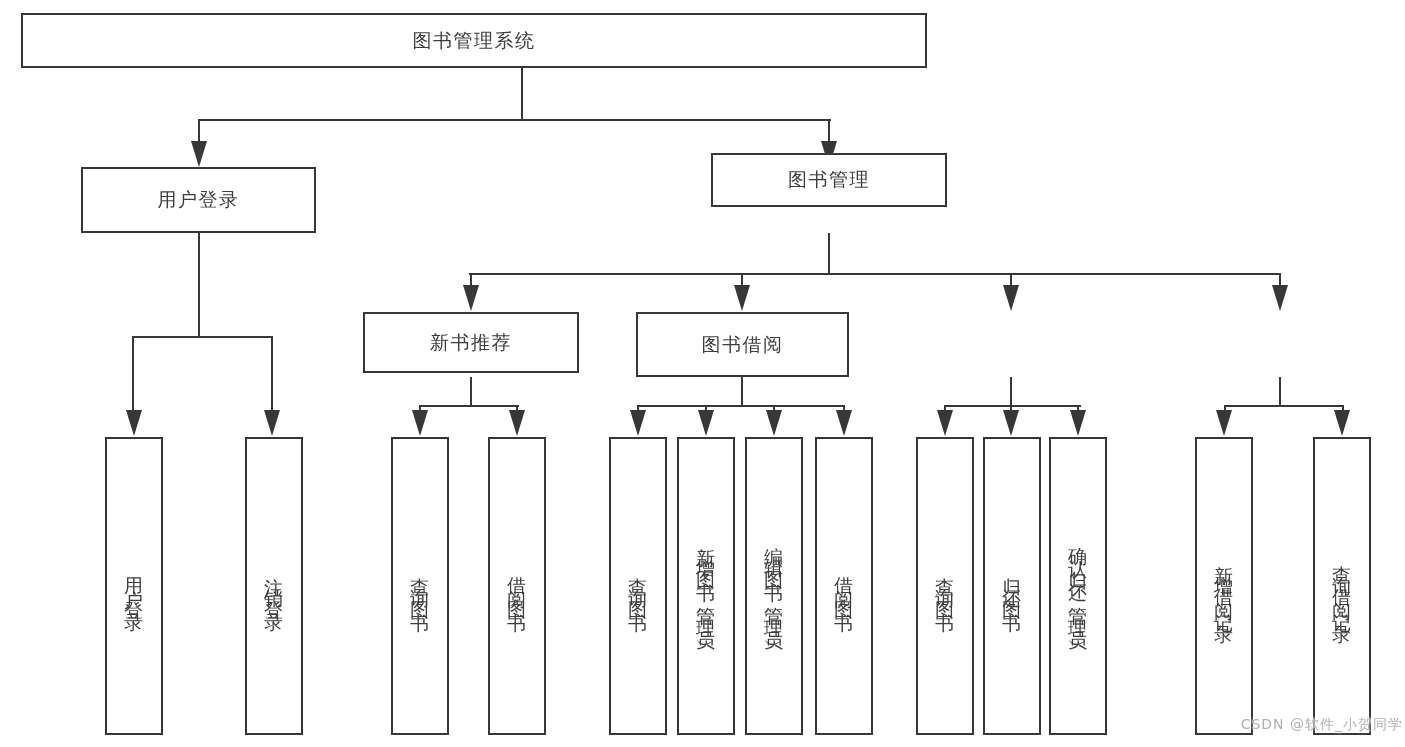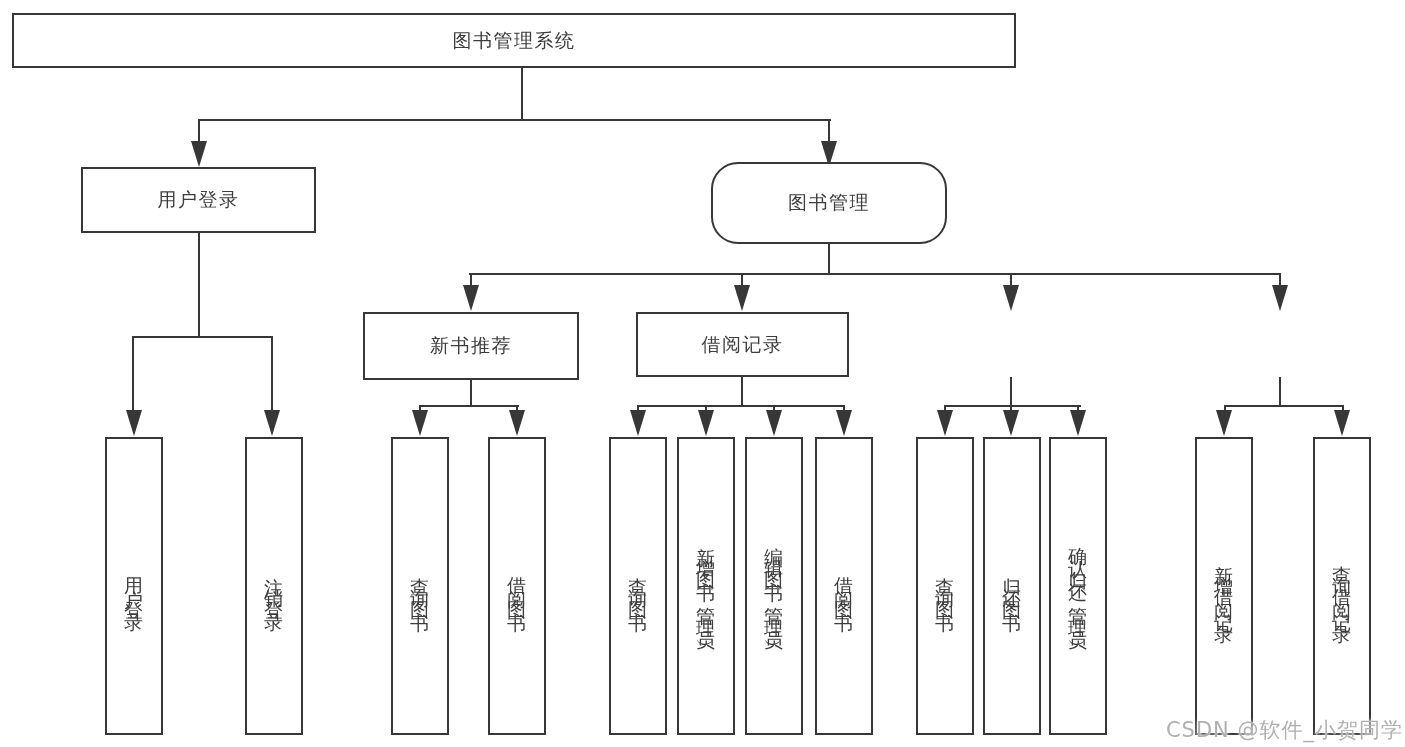--- a/index.html
+++ b/index.html
@@ -19,28 +19,28 @@
     font-size:19px; letter-spacing:12px; line-height:1; white-space:nowrap;
   }
   .line { position:absolute; background:var(--line,#373737); z-index:1; }
   .arrow {
     position:absolute; width:0; height:0; z-index:1;
     border-left:8px solid transparent; border-right:8px solid transparent;
     border-top:26px solid var(--line,#373737);
   }
   .watermark {
     position:absolute; top:716px; right:2px; z-index:5;
-    font-size:21px; color:var(--wm,#b0b0b0); letter-spacing:1px;
+    font-size:14px; color:var(--wm,#b0b0b0); letter-spacing:1px;
     text-shadow:0 0 2px #ffffff, 0 0 4px #ffffff;
   }
   
-  .n-root   { left:12px;  top:13px;  width:1004px; height:55px; }
+  .n-root   { left:21px;  top:13px;  width:906px; height:55px; }
   .n-l2a    { left:81px;  top:167px; width:235px; height:66px; }
-  .n-l2b    { left:711px; top:162px; width:236px; height:82px;border-radius:27px; }
-  .n-l3a    { left:363px; top:312px; width:216px; height:68px; }
+  .n-l2b    { left:711px; top:153px; width:236px; height:54px; }
+  .n-l3a    { left:363px; top:312px; width:216px; height:61px; }
   .n-l3b    { left:636px; top:312px; width:213px; height:65px; }
   .n-l3c    { left:904px; top:312px; width:214px; height:65px; }
   .n-l3d    { left:1173px;top:312px; width:214px; height:65px; }
   .leaf     { top:437px; width:58px; height:298px; }
   .lf-a1 { left:105px; }  .lf-a2 { left:245px; }
   .lf-b1 { left:391px; }  .lf-b2 { left:488px; }
   .lf-c1 { left:609px; }  .lf-c2 { left:677px; }  .lf-c3 { left:745px; }  .lf-c4 { left:815px; }
   .lf-d1 { left:916px; }  .lf-d2 { left:983px; }  .lf-d3 { left:1049px; }
   .lf-e1 { left:1195px; } .lf-e2 { left:1313px; }
 </style>
@@ -57,21 +57,21 @@
     <span>用户登录</span>
   </div>
   <div class="box hbox n-l2b">
     <span>图书管理</span>
   </div>
 
   <div class="box hbox n-l3a">
     <span>新书推荐</span>
   </div>
   <div class="box hbox n-l3b">
-    <span>借阅记录</span>
+    <span>图书借阅</span>
   </div>
 
   <div class="box vbox leaf lf-a1">
     <span>用户登录</span>
   </div>
   <div class="box vbox leaf lf-a2">
     <span>注销登录</span>
   </div>
 
   <div class="box vbox leaf lf-b1">

